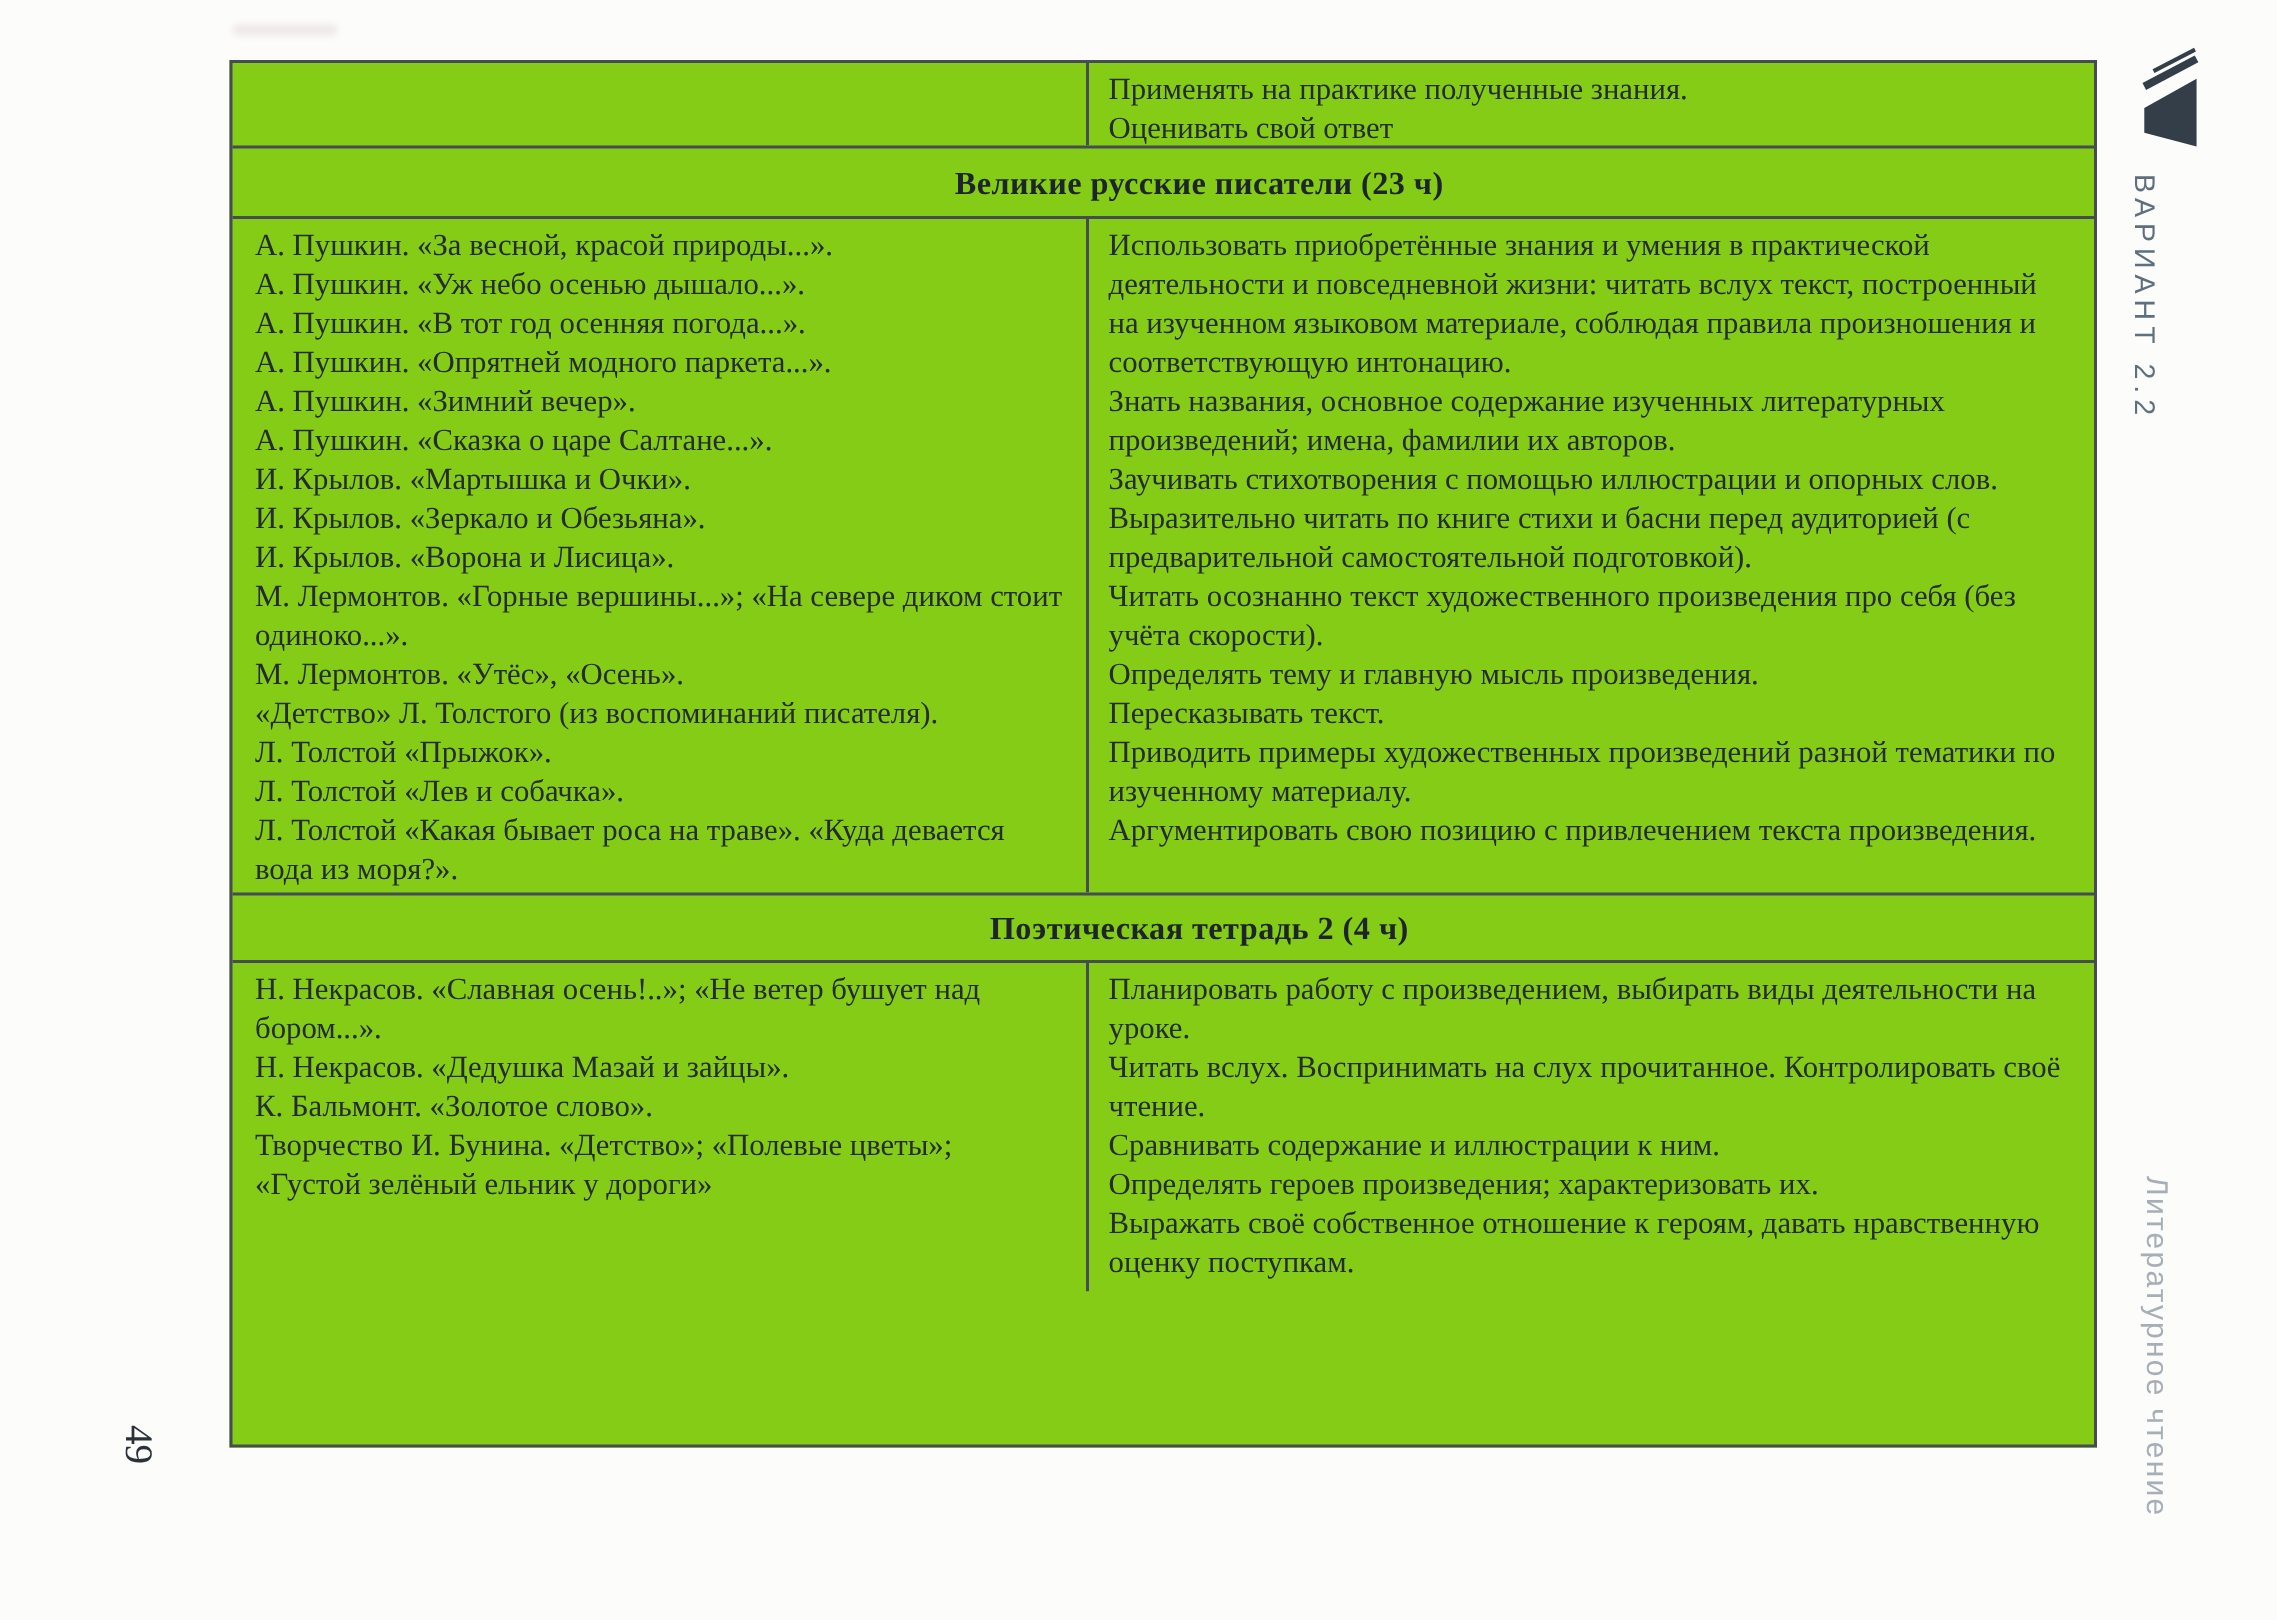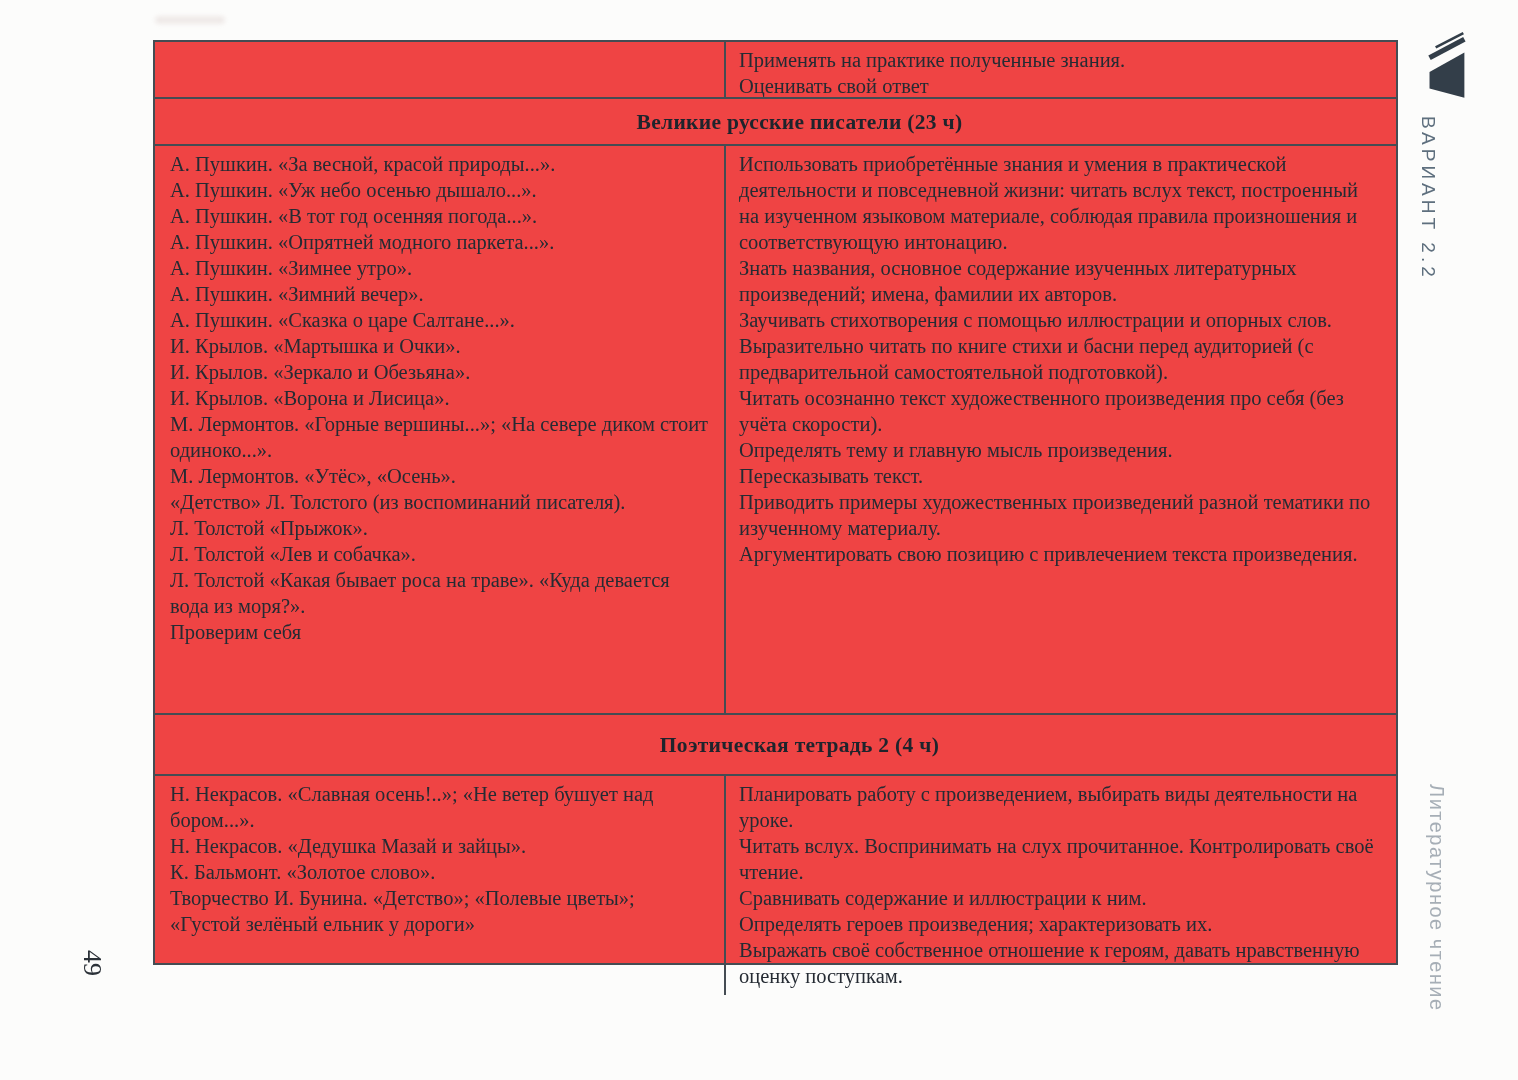--- a/index.html
+++ b/index.html
@@ -10,30 +10,30 @@
     position:relative;
     overflow:hidden;
     color:#252b33;
   }
   .page { position:absolute; inset:0; background:#fcfcfb; }
 
   
   .doc-table {
     position:absolute; left:153px; top:40px; width:1245px; height:925px;
     border:2px solid #454c53;
-    background:#ef4444;
+    background:#84cc16;
     font-size:20.5px;
     line-height:26px;
   }
   .t-row { display:flex; width:100%; border-bottom:2px solid #454c53; overflow:hidden; }
   .t-row:last-child { border-bottom:none; }
   .row-intro  { height:57px; }
   .row-head-1 { height:47px; }
-  .row-main   { height:569px;justify-content:space-between; }
-  .row-head-2 { height:61px; }
+  .row-main   { height:451px;justify-content:space-between; }
+  .row-head-2 { height:45px; }
   .row-bottom { height:219px; }
   .cell { overflow:hidden; }
   .cell-left {
     width:571px; flex:0 0 571px;
     border-right:2px solid #454c53;
     padding:5px 14px 5px 15px;
   }
   .cell-right { flex:1; padding:5px 14px 5px 13px; }
   .header-cell {
     width:100%; display:flex; align-items:center; justify-content:center;
@@ -92,21 +92,20 @@
     <div class="t-row row-head-1">
       <div class="header-cell">Великие русские писатели (23 ч)</div>
     </div>
 
     <div class="t-row row-main">
       <div class="cell cell-left">
           <div class="line">А. Пушкин. «За весной, красой природы...».</div>
           <div class="line">А. Пушкин. «Уж небо осенью дышало...».</div>
           <div class="line">А. Пушкин. «В тот год осенняя погода...».</div>
           <div class="line">А. Пушкин. «Опрятней модного паркета...».</div>
-          <div class="line">А. Пушкин. «Зимнее утро».</div>
           <div class="line">А. Пушкин. «Зимний вечер».</div>
           <div class="line">А. Пушкин. «Сказка о царе Салтане...».</div>
           <div class="line">И. Крылов. «Мартышка и Очки».</div>
           <div class="line">И. Крылов. «Зеркало и Обезьяна».</div>
           <div class="line">И. Крылов. «Ворона и Лисица».</div>
           <div class="line">М. Лермонтов. «Горные вершины...»; «На севере диком стоит одиноко...».</div>
           <div class="line">М. Лермонтов. «Утёс», «Осень».</div>
           <div class="line">«Детство» Л. Толстого (из воспоминаний писателя).</div>
           <div class="line">Л. Толстой «Прыжок».</div>
           <div class="line">Л. Толстой «Лев и собачка».</div>

